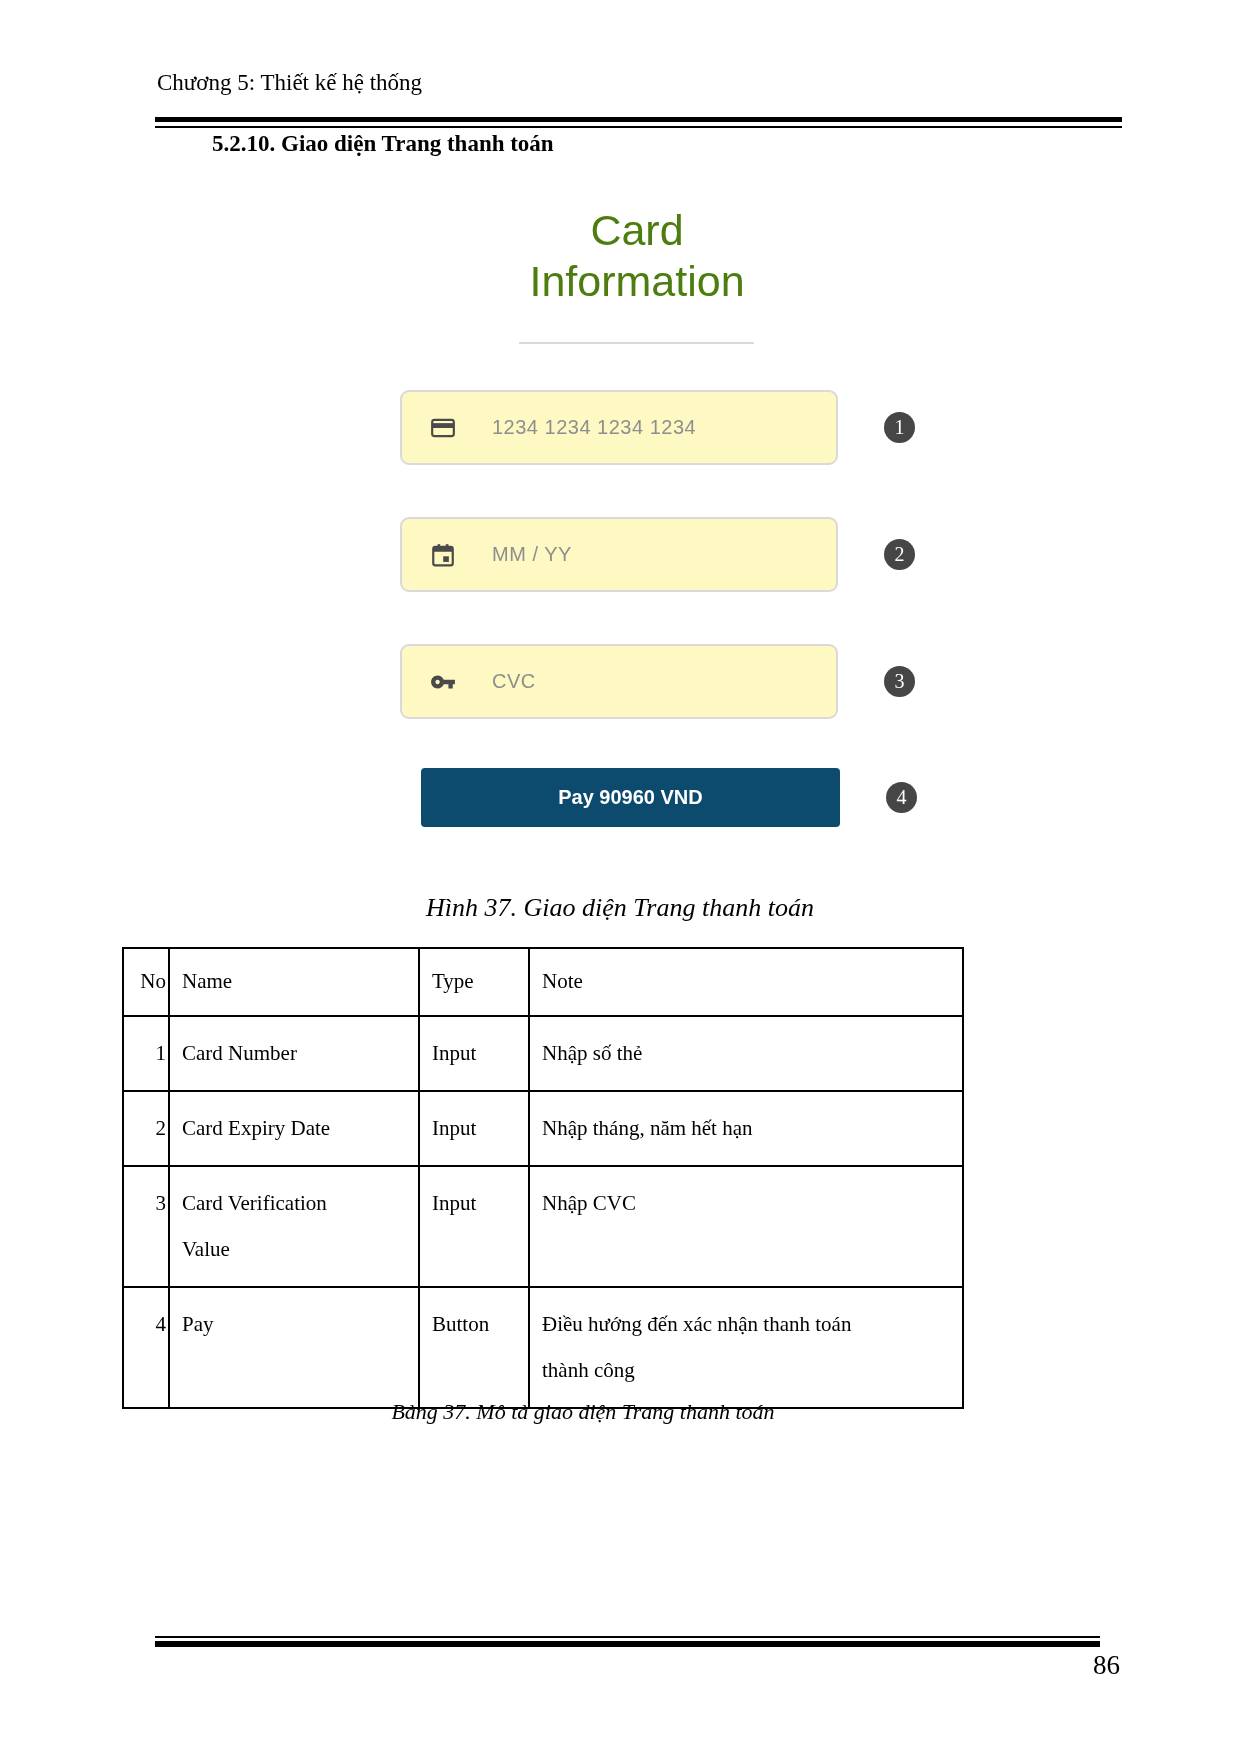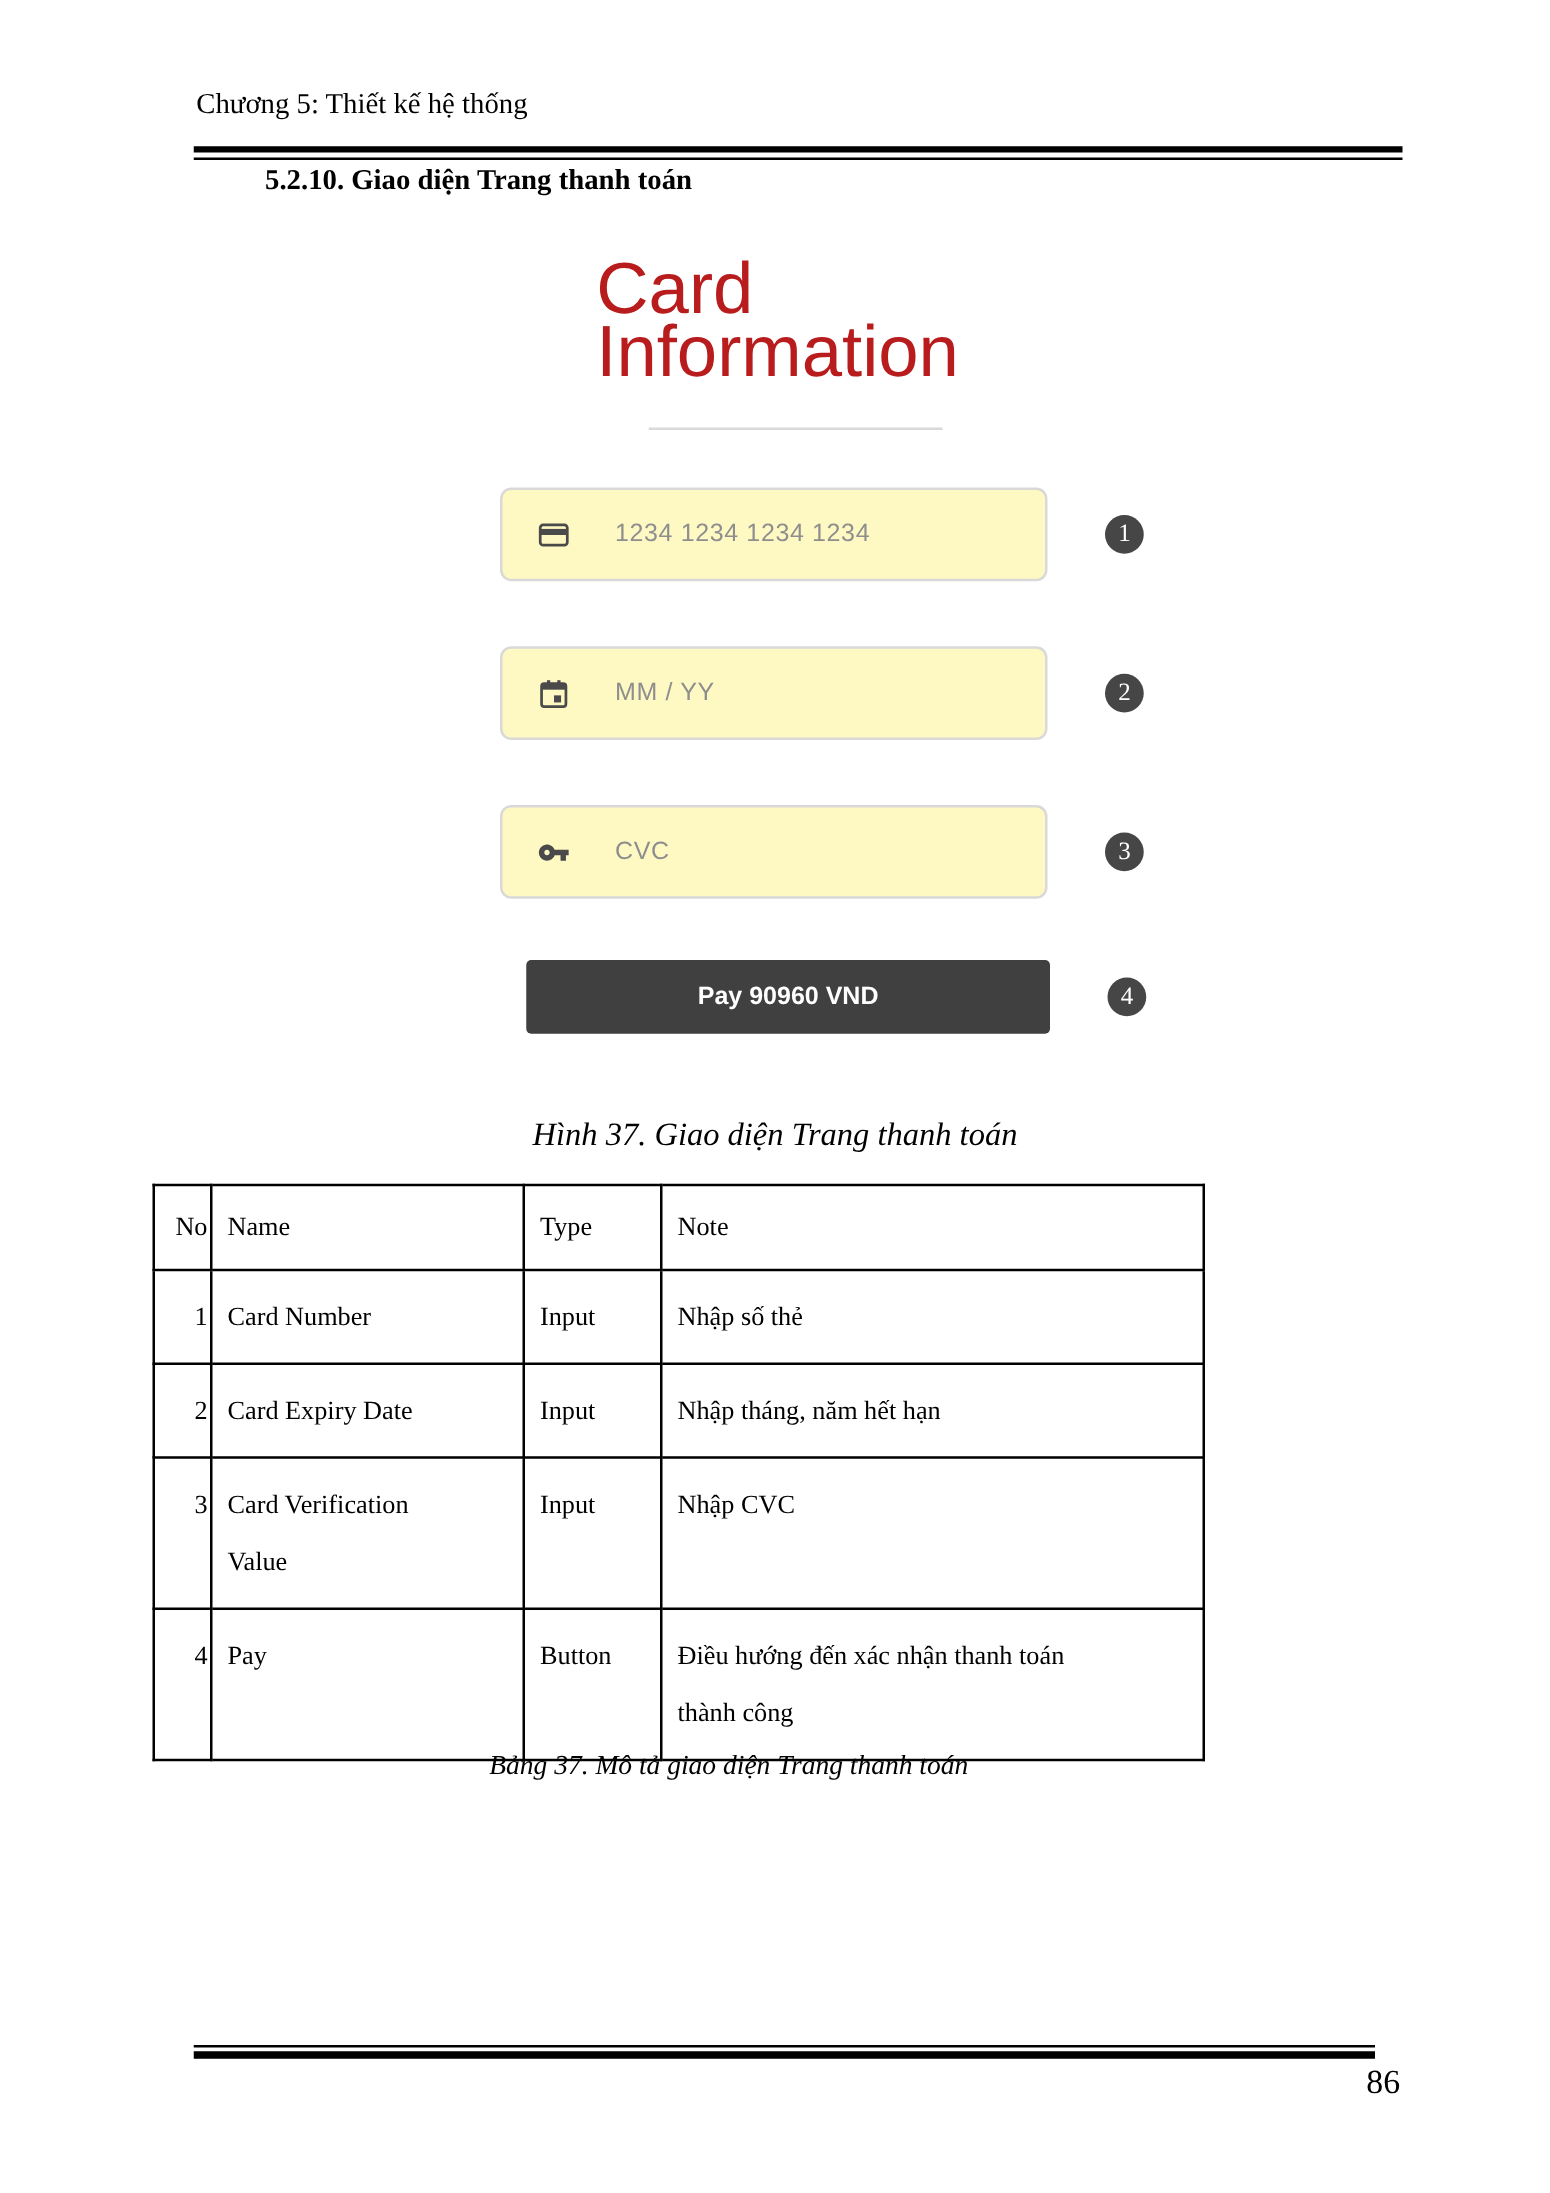--- a/index.html
+++ b/index.html
@@ -7,21 +7,21 @@
     width:1240px;height:1754px;position:relative;background:#ffffff;
     font-family:"Liberation Serif", serif;color:#000;overflow:hidden;
   }
   
   .chapter-header{position:absolute;left:157px;top:70px;font-size:23px;}
   .header-rule-thick{position:absolute;left:155px;top:117px;width:967px;height:5px;background:#000;}
   .header-rule-thin{position:absolute;left:155px;top:126px;width:967px;height:2px;background:#000;}
   .section-title{position:absolute;left:212px;top:131px;font-size:23px;font-weight:bold;}
   
   .card-form{position:absolute;left:397px;top:205px;width:520px;font-family:"Liberation Sans", sans-serif;}
-  .ci-title{width:320px;margin-left:80px;font-size:58px;line-height:51px;color:#b91c1c;}
+  .ci-title{width:320px;margin-left:80px;text-align:center;font-size:43px;line-height:51px;color:#4d7c0f;}
   .ci-divider{width:235px;height:0;margin:35px 0 0 122px;border-top:2px solid #dadada;}
   .ci-row{display:flex;align-items:center;margin-top:52px;}
   .ci-row.first{margin-top:46px;}
   .ci-row.btn-row{margin-top:49px;}
   .ci-field{box-sizing:border-box;width:438px;height:75px;margin-left:3px;background:#fef9c3;
     border:2px solid #d9d9d9;border-radius:9px;display:flex;align-items:center;padding-left:28px;}
   .ci-icon{width:26px;height:26px;color:#4a4a4a;flex:0 0 auto;}
   .ci-icon svg{width:26px;height:26px;display:block;}
   .ci-placeholder{margin-left:36px;font-size:20px;color:#8e8e8e;letter-spacing:0.5px;}
   .ci-badge{width:31px;height:31px;margin-left:46px;flex:0 0 auto;border-radius:50%;background:#464646;
@@ -100,21 +100,21 @@
         <svg viewBox="0 0 24 24">
             <path fill="currentColor" d="M12.65 10C11.83 7.67 9.61 6 7 6c-3.31 0-6 2.69-6 6s2.69 6 6 6c2.61 0 4.83-1.67 5.65-4H17v4h4v-4h2v-4H12.65zM7 14c-1.1 0-2-.9-2-2s.9-2 2-2 2 .9 2 2-.9 2-2 2z"></path>
           </svg>
       </span>
       <span class="ci-placeholder">CVC</span>
     </div>
     <div class="ci-badge">3</div>
   </div>
 
   <div class="ci-row btn-row">
-    <div class="ci-pay" style="background-color: #404040; margin-left: 24px;">Pay 90960 VND</div>
+    <div class="ci-pay" style="background-color: #0c4a6e; margin-left: 24px;">Pay 90960 VND</div>
     <div class="ci-badge">4</div>
   </div>
 </div>
 
 <div class="figure-caption">Hình 37. Giao diện Trang thanh toán</div>
 
 <table class="desc">
   <colgroup>
       <col class="c-no">
       <col class="c-name">

